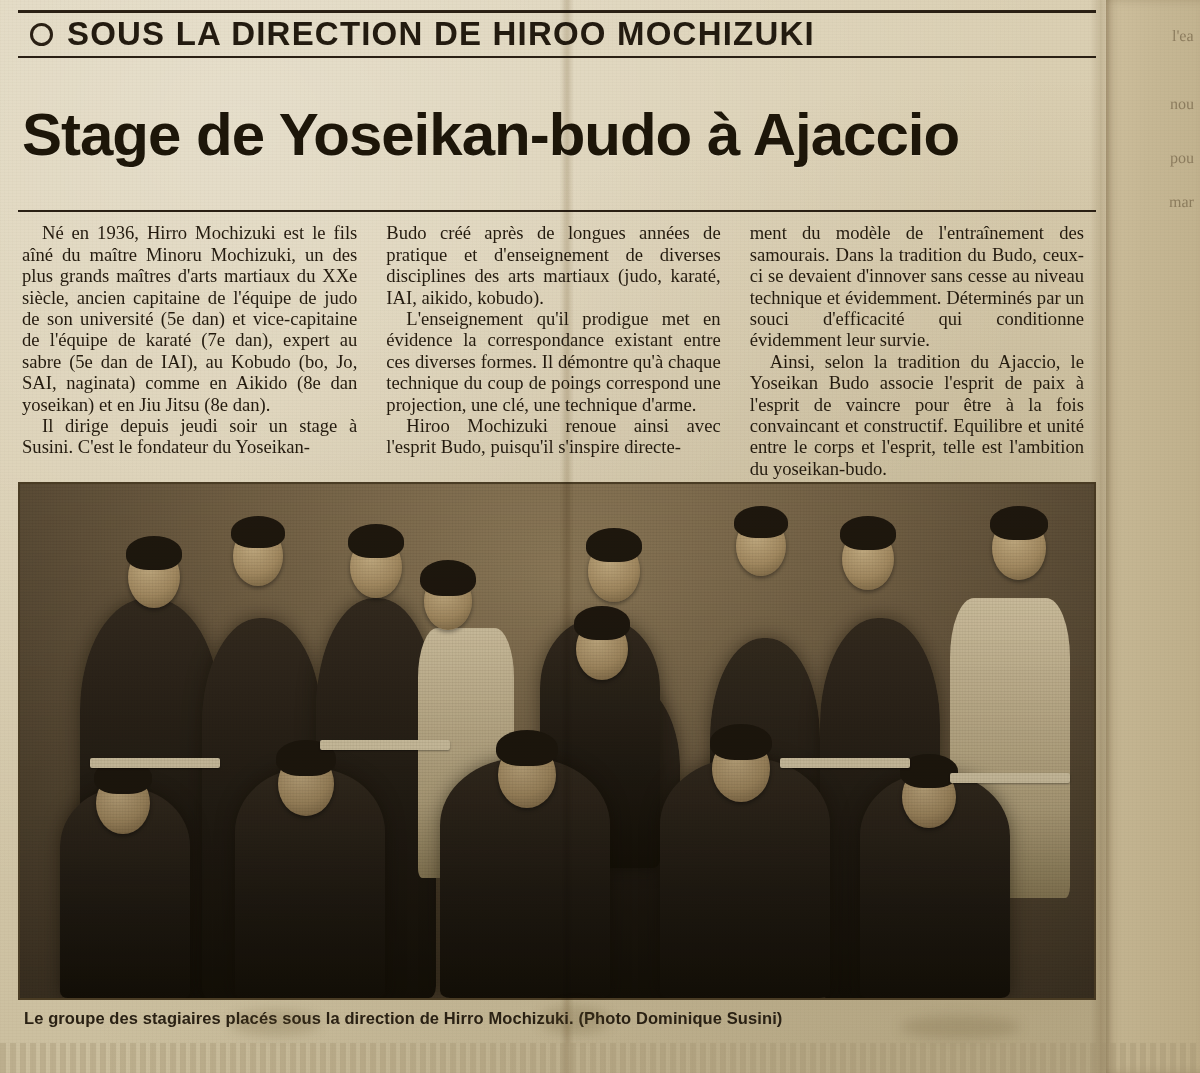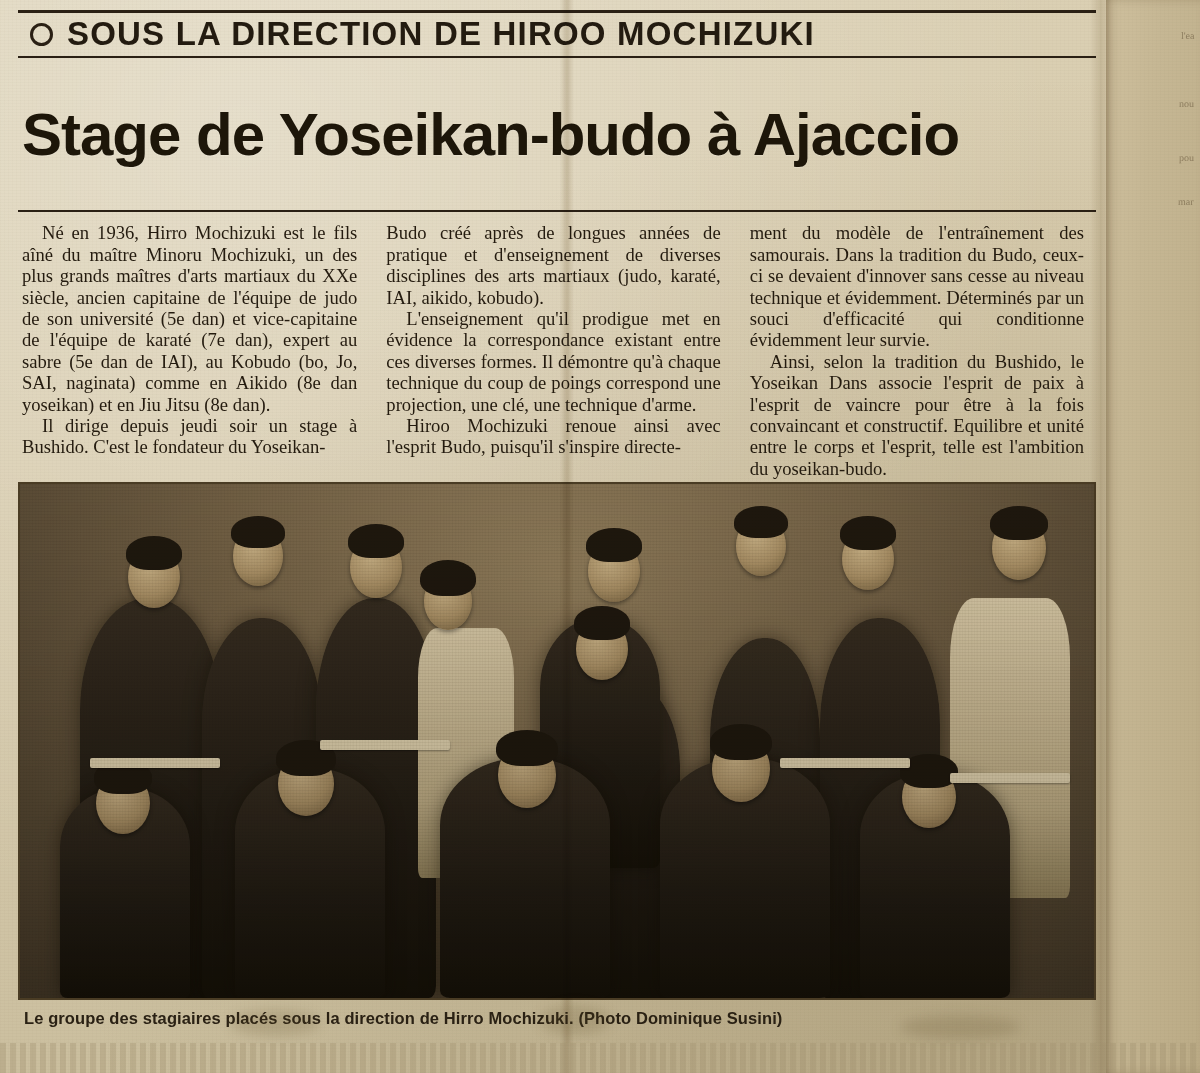--- a/index.html
+++ b/index.html
@@ -56,21 +56,21 @@
     width: 94px;
     height: 1073px;
     background: linear-gradient(95deg, #cfc09e 0%, #c6b794 30%, #bbab86 100%);
     box-shadow: inset 6px 0 14px -6px rgba(80,60,30,.55);
   }
   #right-strip .ghost-text {
     position: absolute;
     right: 6px;
     font-family: "Liberation Serif", serif;
     color: rgba(70,55,30,.45);
-    font-size: 10px;
+    font-size: 16px;
     line-height: 15px;
     text-align: right;
     transform: rotate(0.4deg);
   }
 
   
   #content {
     position: absolute;
     left: 18px;
     top: 10px;
@@ -268,32 +268,32 @@
     </div>
 
     <div class="headline-rule"></div>
     <h1 class="headline">Stage de Yoseikan-budo à Ajaccio</h1>
     <div class="headline-rule2"></div>
 
     <div id="columns">
 
       <div class="col">
         <p class="indent">Né en 1936, Hirro Mochizuki est le fils aîné du maître Minoru Mochizuki, un des plus grands maîtres d'arts martiaux du XXe siècle, ancien capitaine de l'équipe de judo de son université (5e dan) et vice-capitaine de l'équipe de karaté (7e dan), expert au sabre (5e dan de IAI), au Kobudo (bo, Jo, SAI, naginata) comme en Aikido (8e dan yoseikan) et en Jiu Jitsu (8e dan).</p>
-        <p class="indent">Il dirige depuis jeudi soir un stage à Bushido. C'est le fondateur du Yoseikan-</p>
+        <p class="indent">Il dirige depuis jeudi soir un stage à Susini. C'est le fondateur du Yoseikan-</p>
       </div>
 
       <div class="col">
         <p>Budo créé après de longues années de pratique et d'enseignement de diverses disciplines des arts martiaux (judo, karaté, IAI, aikido, kobudo).</p>
         <p class="indent">L'enseignement qu'il prodigue met en évidence la correspondance existant entre ces diverses formes. Il démontre qu'à chaque technique du coup de poings correspond une projection, une clé, une technique d'arme.</p>
         <p class="indent">Hiroo Mochizuki renoue ainsi avec l'esprit Budo, puisqu'il s'inspire directe-</p>
       </div>
 
       <div class="col">
         <p>ment du modèle de l'entraînement des samourais. Dans la tradition du Budo, ceux-ci se devaient d'innover sans cesse au niveau technique et évidemment. Déterminés par un souci d'efficacité qui conditionne évidemment leur survie.</p>
-        <p class="indent">Ainsi, selon la tradition du Bushido, le Yoseikan Dans associe l'esprit de paix à l'esprit de vaincre pour être à la fois convaincant et constructif. Equilibre et unité entre le corps et l'esprit, telle est l'ambition du yoseikan-budo.</p>
+        <p class="indent">Ainsi, selon la tradition du Ajaccio, le Yoseikan Budo associe l'esprit de paix à l'esprit de vaincre pour être à la fois convaincant et constructif. Equilibre et unité entre le corps et l'esprit, telle est l'ambition du yoseikan-budo.</p>
       </div>
 
     </div>
 
     <div id="photo-wrap">
       <div id="photo">
 
         <div class="figure" style="left:60px;  width:140px; height:400px;"></div>
         <div class="head" style="left:108px; top:62px;  width:52px; height:62px;"></div>
         <div class="hair" style="left:106px; top:52px;  width:56px; height:34px;"></div>

